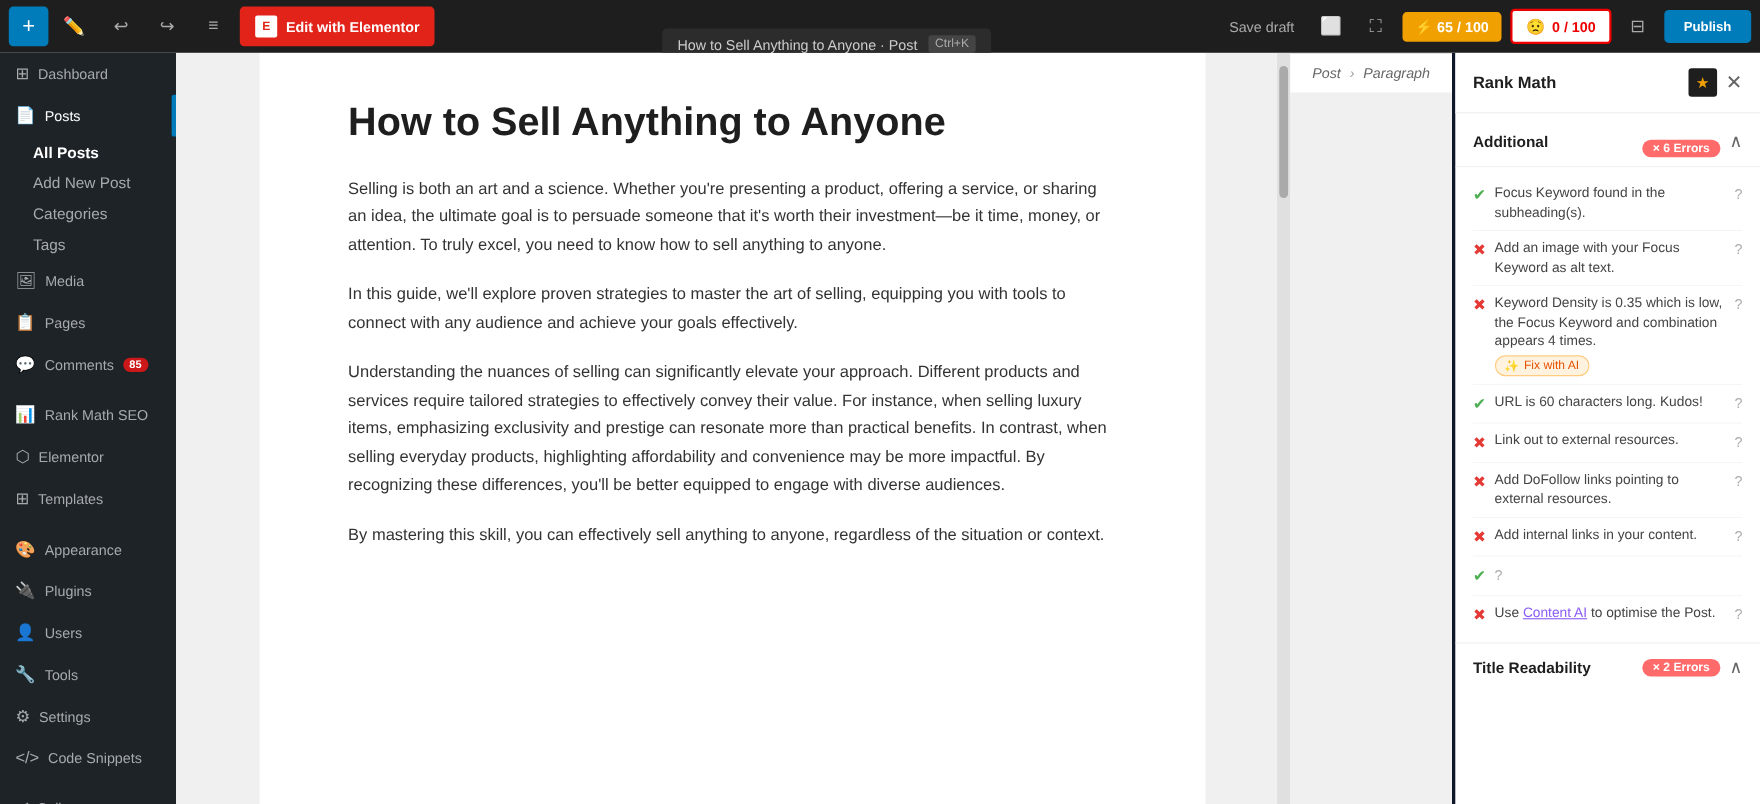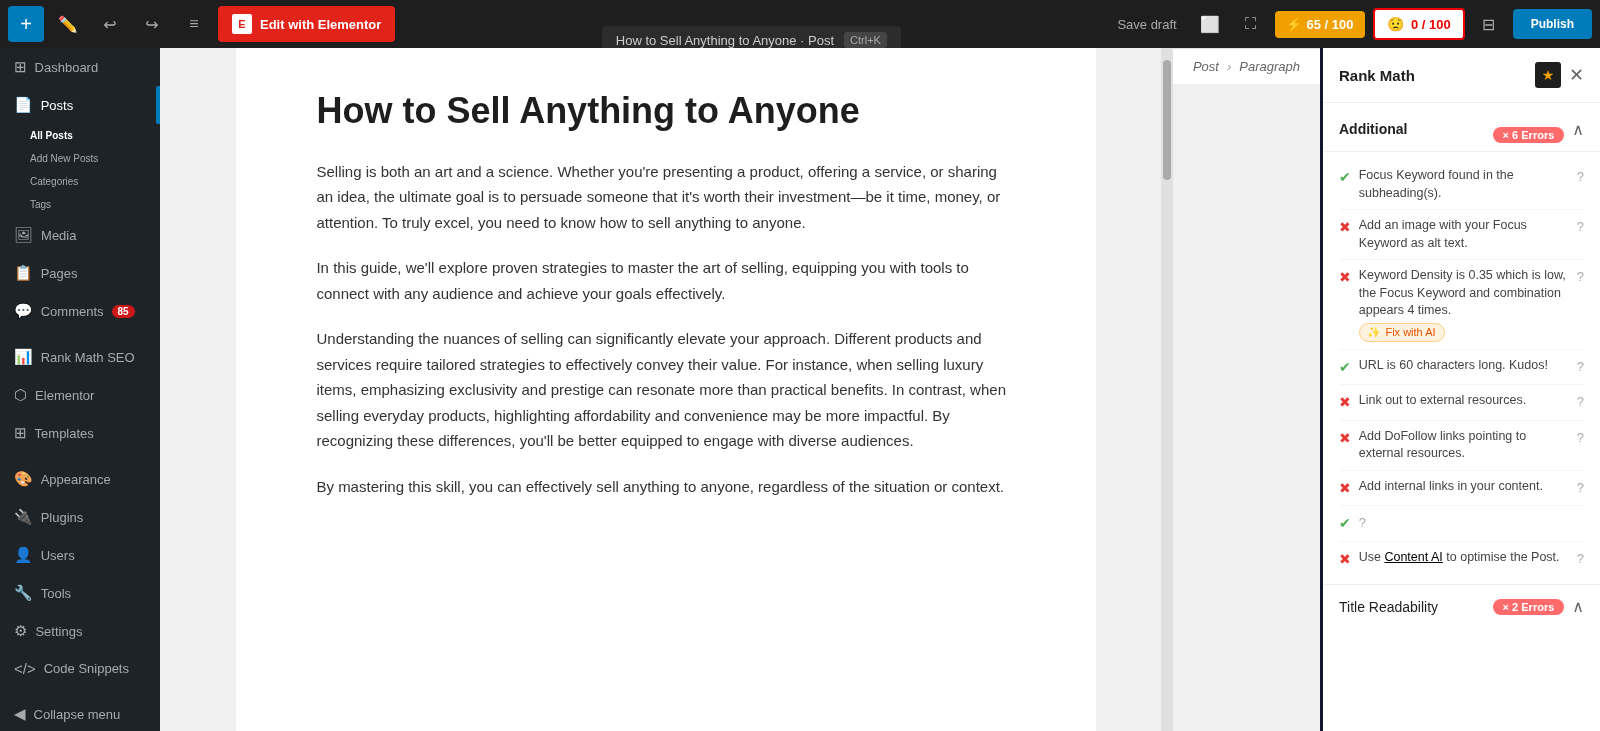--- a/index.html
+++ b/index.html
@@ -152,21 +152,21 @@
       font-size: 13px;
       gap: 8px;
       position: relative;
     }
     .sidebar-item.active-parent { color: #fff; }
     .sidebar-icon { font-size: 15px; flex-shrink: 0; }
     .sidebar-sub-item {
       display: block;
       padding: 6px 28px 6px 30px;
       color: #a7aaad;
-      font-size: 10px;
+      font-size: 14px;
       cursor: pointer;
       text-decoration: none;
     }
     .sidebar-sub-item.active { color: #fff; font-weight: 600; }
     .badge {
       background: #cc1818;
       color: #fff;
       border-radius: 10px;
       padding: 1px 6px;
       font-size: 10px;
@@ -355,29 +355,29 @@
       gap: 4px;
       background: #fff3e0;
       color: #e65100;
       border: 1px solid #ffcc80;
       border-radius: 10px;
       padding: 2px 8px;
       font-size: 11px;
       cursor: pointer;
       margin-top: 3px;
     }
-    .content-ai-link { color: #000000; text-decoration: underline; cursor: pointer; margin-top: 32px; }
+    .content-ai-link { color: #8b5cf6; text-decoration: underline; cursor: pointer; margin-top: 32px; }
 
     .title-readability-header {
       display: flex;
       align-items: center;
       padding: 12px 16px 8px;
       border-top: 1px solid #eee;
     }
-    .tr-title { font-size: 14px; font-weight: 400; color: #1e1e1e; flex: 1; }
+    .tr-title { font-size: 14px; font-weight: 700; color: #1e1e1e; flex: 1; }
     .error-badge-small {
       background: #ff6b6b;
       color: #fff;
       border-radius: 12px;
       padding: 2px 10px;
       font-size: 11px;
       font-weight: 600;
       display: flex; align-items: center; gap: 4px;
     }
   </style>
@@ -440,21 +440,21 @@
       <span class="sidebar-icon">⊞</span>
       <span>Dashboard</span>
     </div>
 
     <div class="sidebar-item active-parent" style="position:relative;">
       <div class="posts-indicator"></div>
       <span class="sidebar-icon">📄</span>
       <span>Posts</span>
     </div>
     <a class="sidebar-sub-item active">All Posts</a>
-    <a class="sidebar-sub-item">Add New Posts</a>
+    <a class="sidebar-sub-item">Add New Post</a>
     <a class="sidebar-sub-item">Categories</a>
     <a class="sidebar-sub-item">Tags</a>
 
     <div class="sidebar-item">
       <span class="sidebar-icon">🖼</span>
       <span>Media</span>
     </div>
     <div class="sidebar-item">
       <span class="sidebar-icon">📋</span>
       <span>Pages</span>

